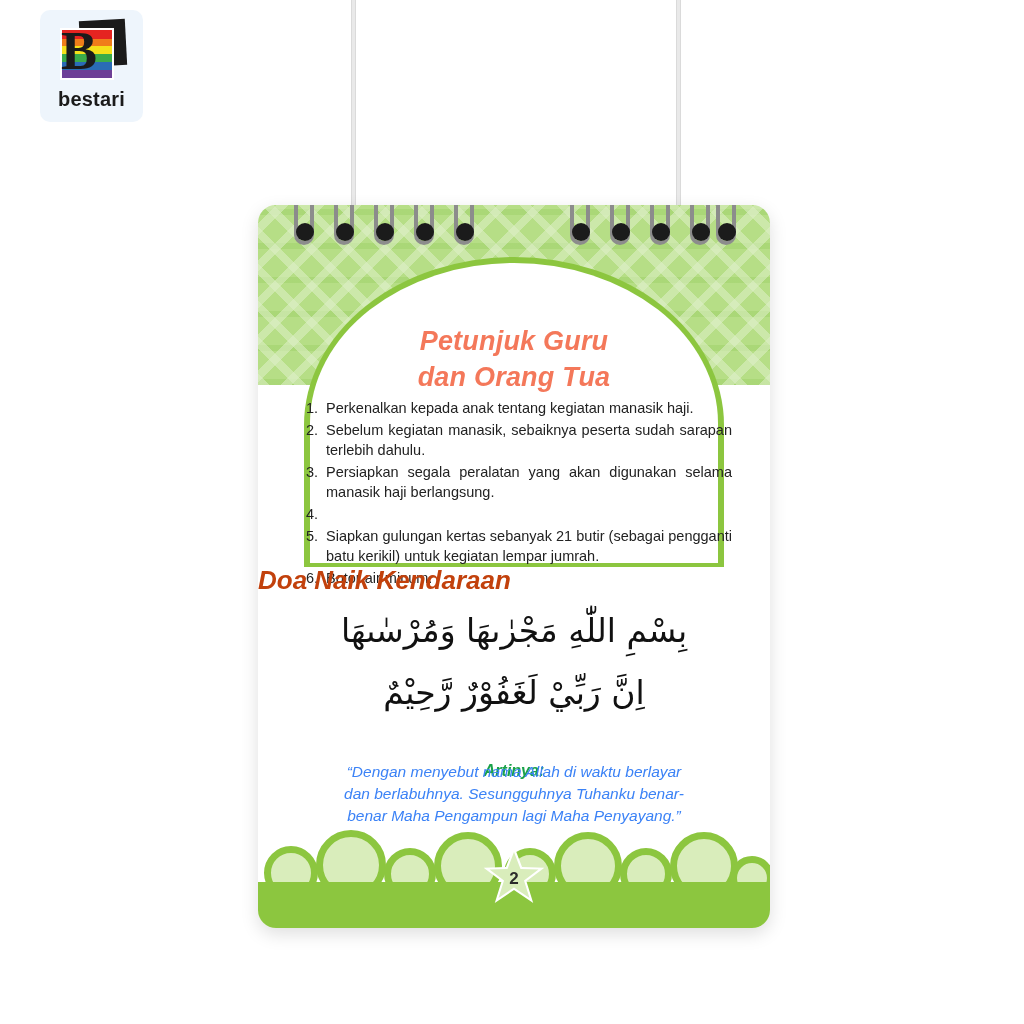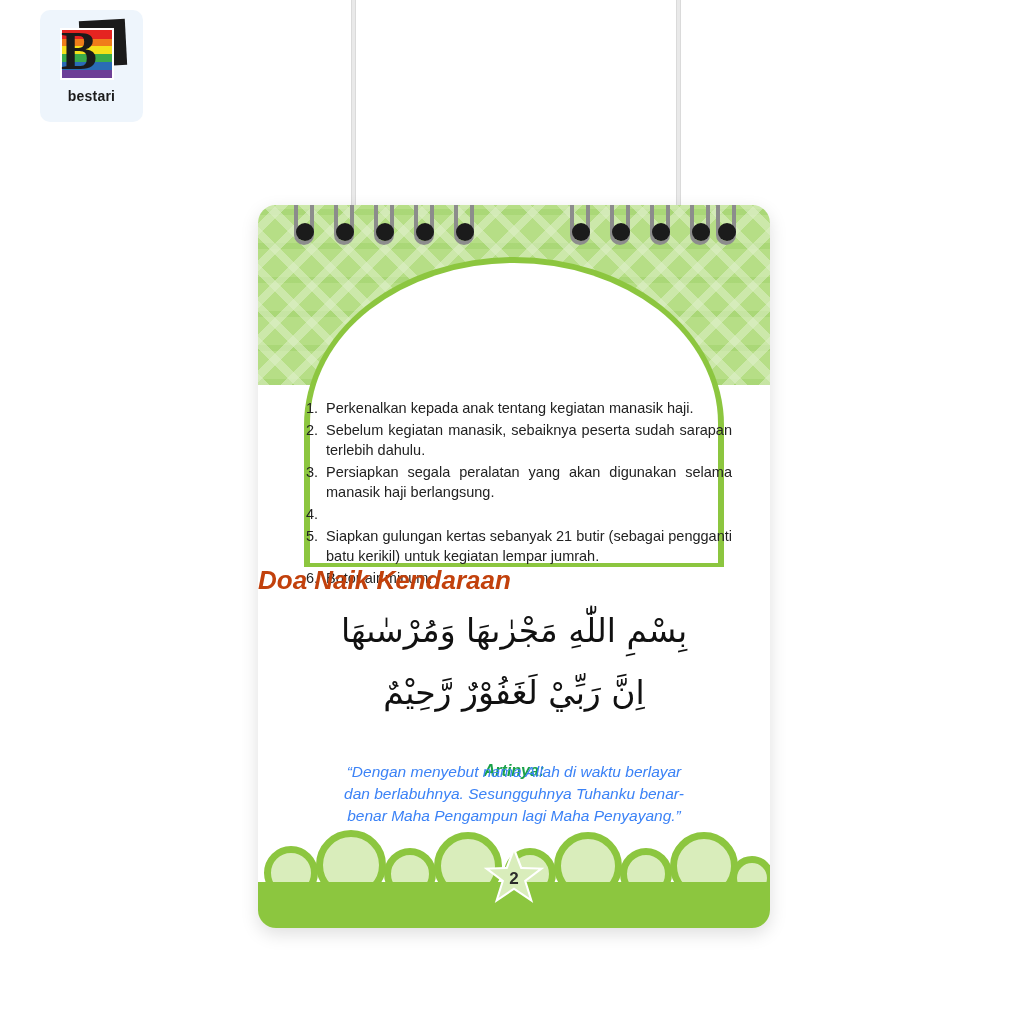--- a/index.html
+++ b/index.html
@@ -70,21 +70,21 @@
     line-height: 58px;
     text-align: center;
     z-index: 3;
   }
   #brand-logo .logo-text {
     position: absolute;
     left: 0;
     top: 78px;
     width: 103px;
     text-align: center;
-    font-size: 14px;
+    font-size: 20px;
     font-weight: bold;
     color: #1b1b1b;
     letter-spacing: 0.2px;
   }
 
   
   .string {
     position: absolute;
     top: 0;
     width: 5px;
@@ -368,20 +368,24 @@
     <div class="ring" style="left:196px"></div>
     <div class="ring" style="left:312px"></div>
     <div class="ring" style="left:352px"></div>
     <div class="ring" style="left:392px"></div>
     <div class="ring" style="left:432px"></div>
     <div class="ring" style="left:458px"></div>
   </div>
 
   <div id="page-content">
 
+    <div id="page-title">
+      <div>Petunjuk Guru</div>
+      <div>dan Orang Tua</div>
+    </div>
 
     <div id="instructions">
       <div class="item">
         <div class="num">1.</div>
         <div class="txt">Perkenalkan kepada anak tentang kegiatan manasik haji.</div>
       </div>
       <div class="item">
         <div class="num">2.</div>
         <div class="txt">Sebelum kegiatan manasik, sebaiknya peserta sudah sarapan terlebih dahulu.</div>
       </div>

